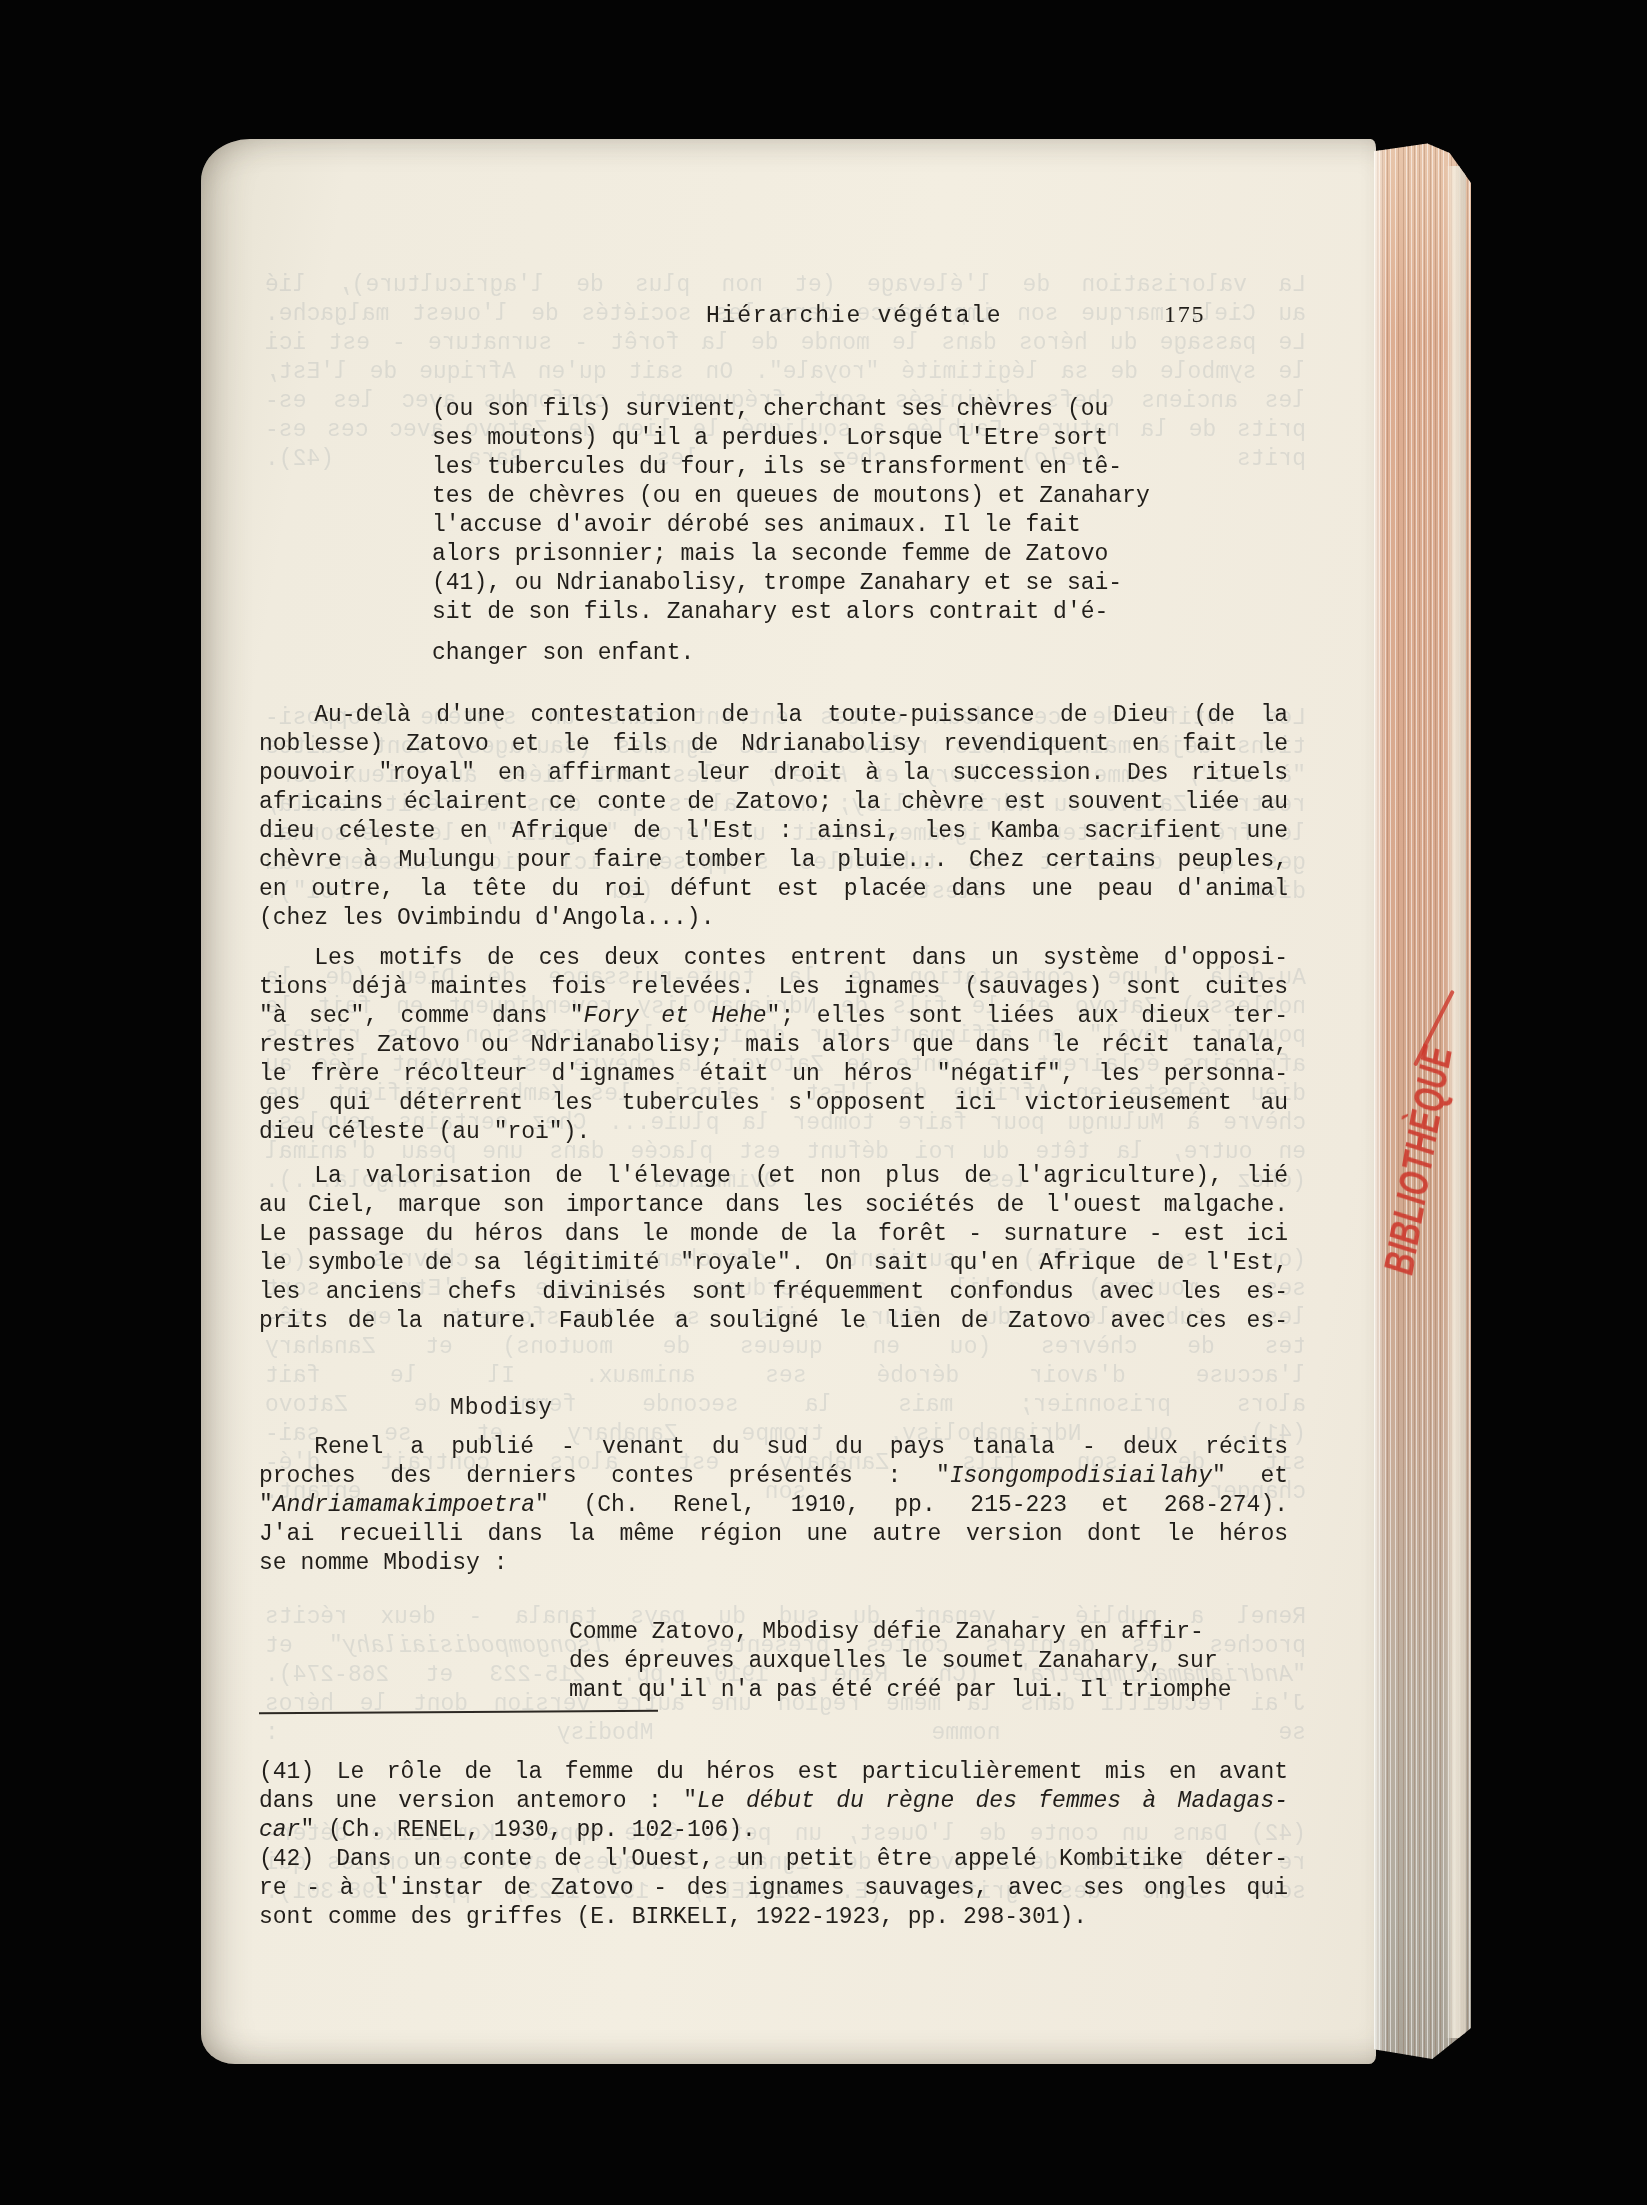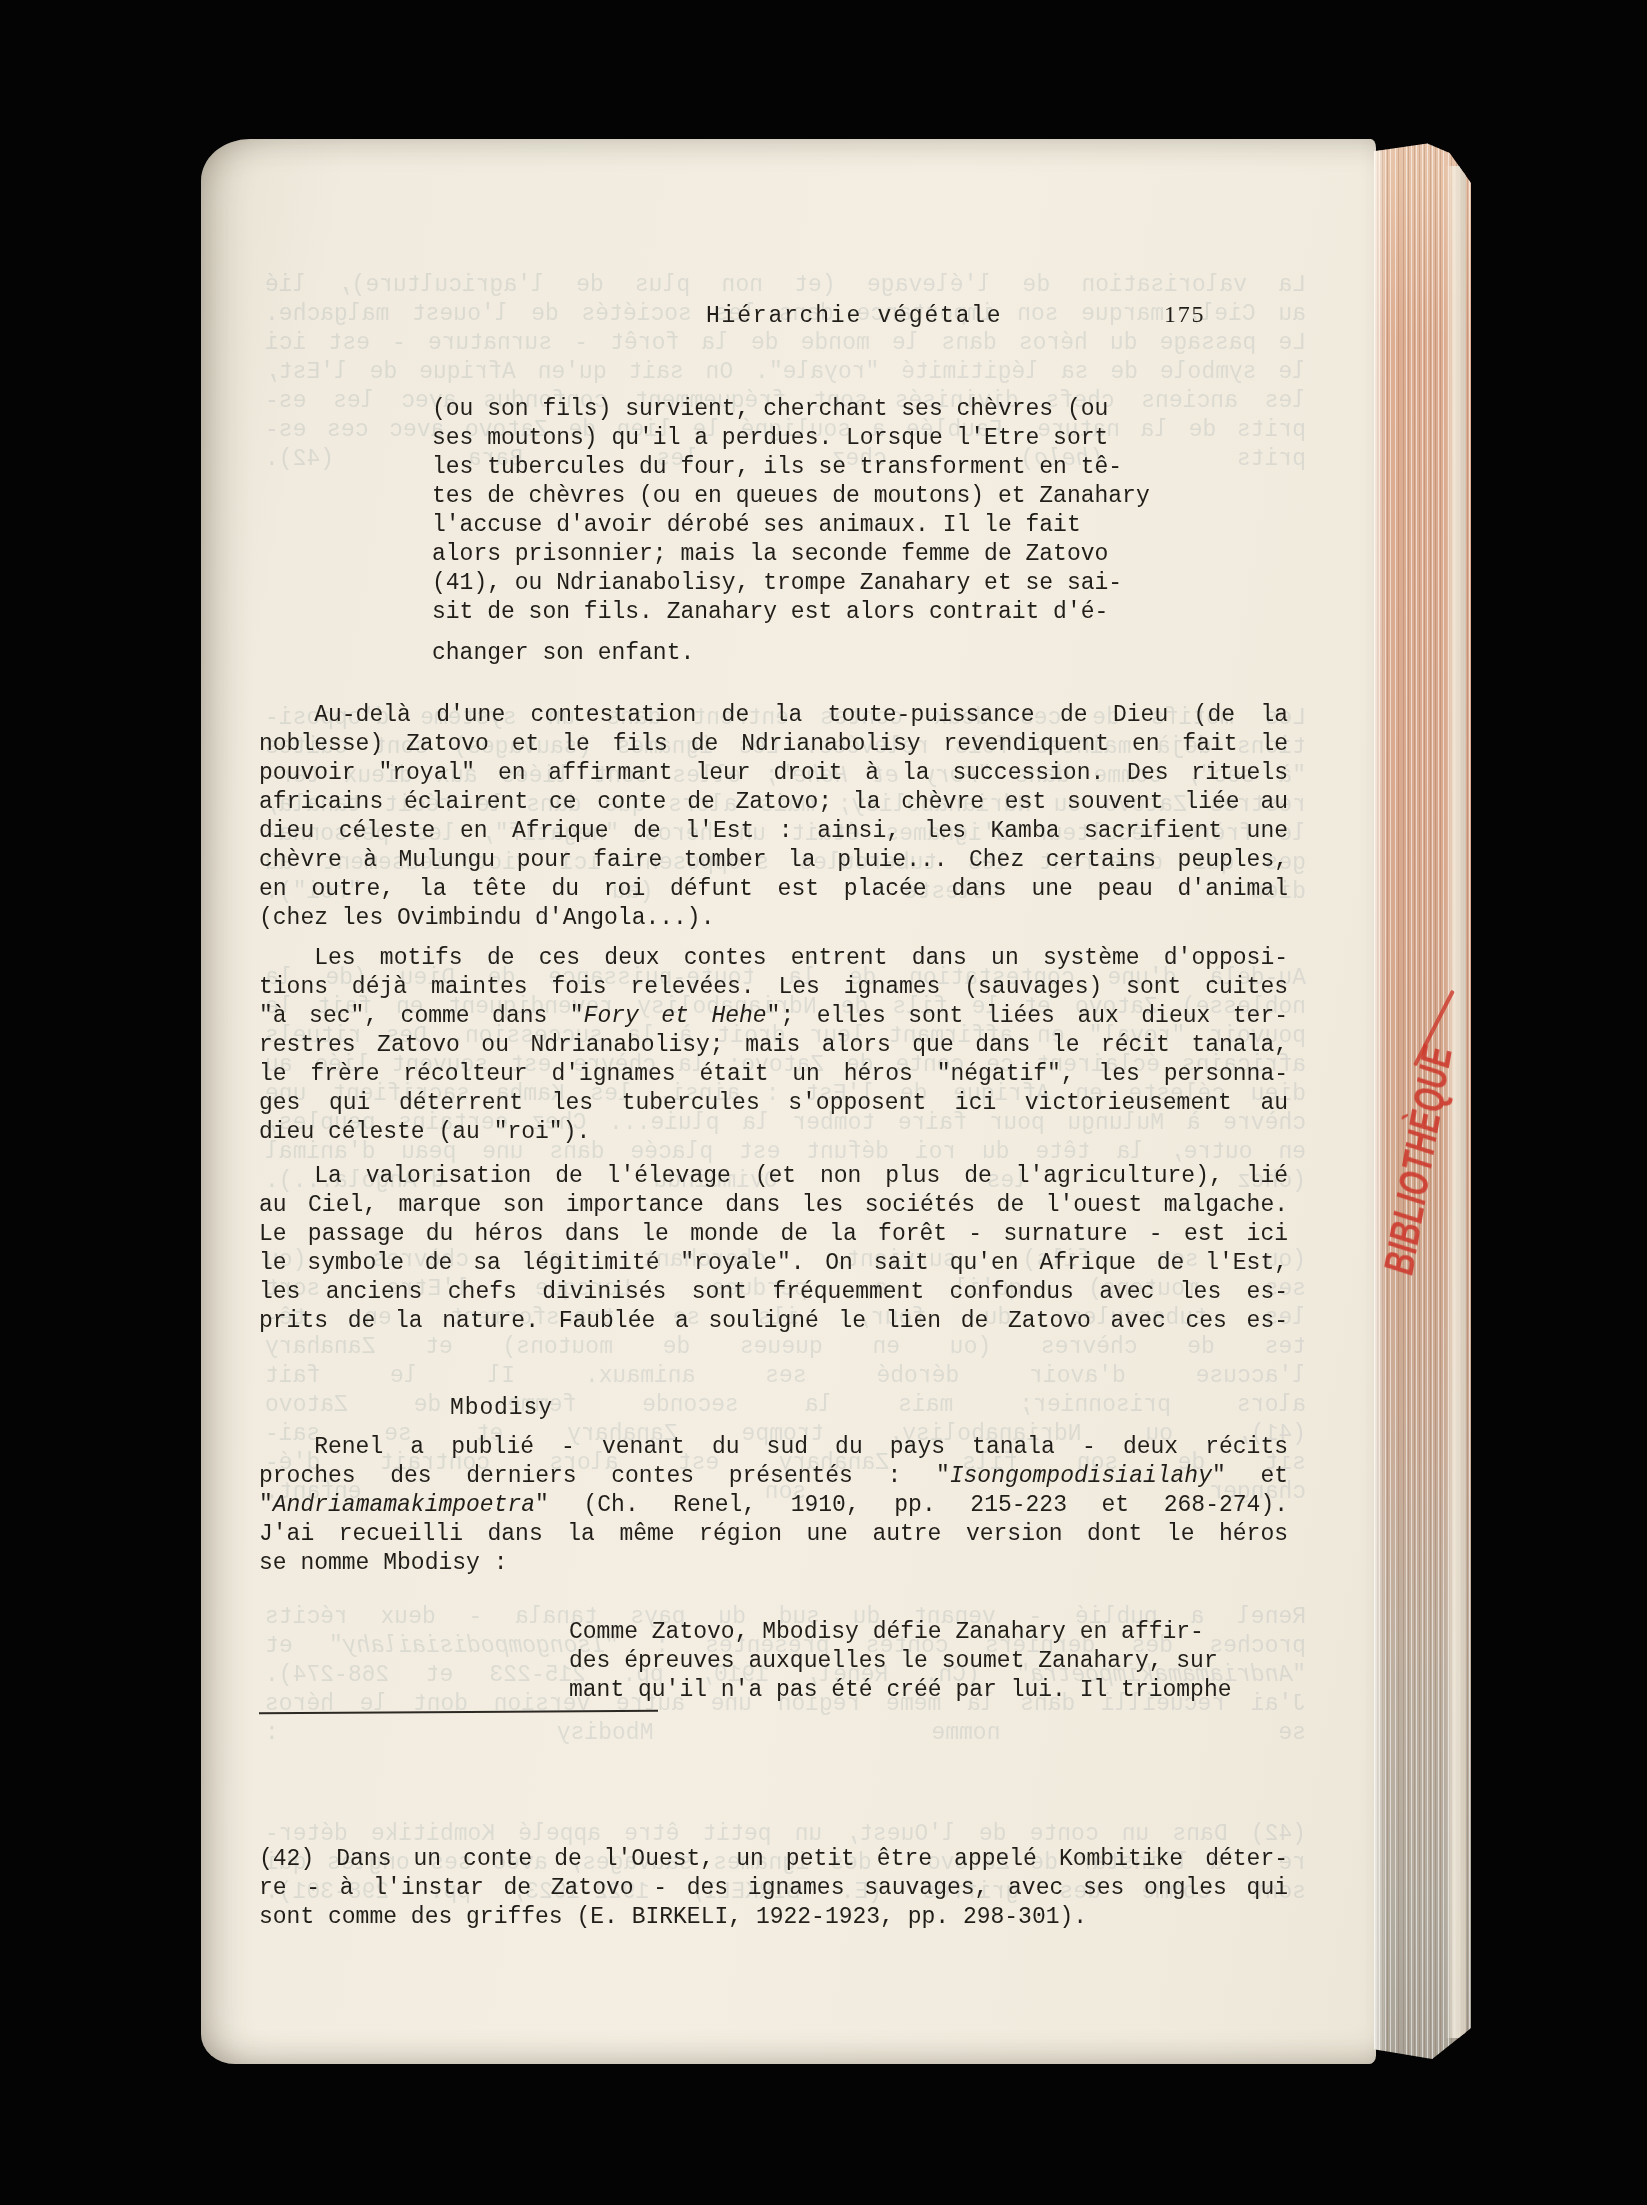--- a/index.html
+++ b/index.html
@@ -224,20 +224,25 @@
           </div>
 
         <div class="tblock" style="left:368px;top:1479px;width:723px">
             <div class="tline">Comme Zatovo, Mbodisy défie Zanahary en affir-</div>
             <div class="tline last">des épreuves auxquelles le soumet Zanahary, sur</div>
             <div class="tline">mant qu'il n'a pas été créé par lui. Il triomphe</div>
           </div>
 
         <div class="fnrule"></div>
 
+        <div class="tblock just" style="left:58px;top:1619px;width:1029px">
+            <div class="tline">(41) Le rôle de la femme du héros est particulièrement mis en avant</div>
+            <div class="tline">dans une version antemoro : "<i>Le début du règne des femmes à Madagas-</i></div>
+            <div class="tline last"><i>car</i>" (Ch. RENEL, 1930, pp. 102-106).</div>
+          </div>
 
         <div class="tblock just" style="left:58px;top:1706px;width:1029px">
             <div class="tline">(42) Dans un conte de l'Ouest, un petit être appelé Kombitike déter-</div>
             <div class="tline">re - à l'instar de Zatovo - des ignames sauvages, avec ses ongles qui</div>
             <div class="tline last">sont comme des griffes (E. BIRKELI,  1922-1923, pp. 298-301).</div>
           </div>
       </div>
     </div>
 
     <div class="fore-edge">

